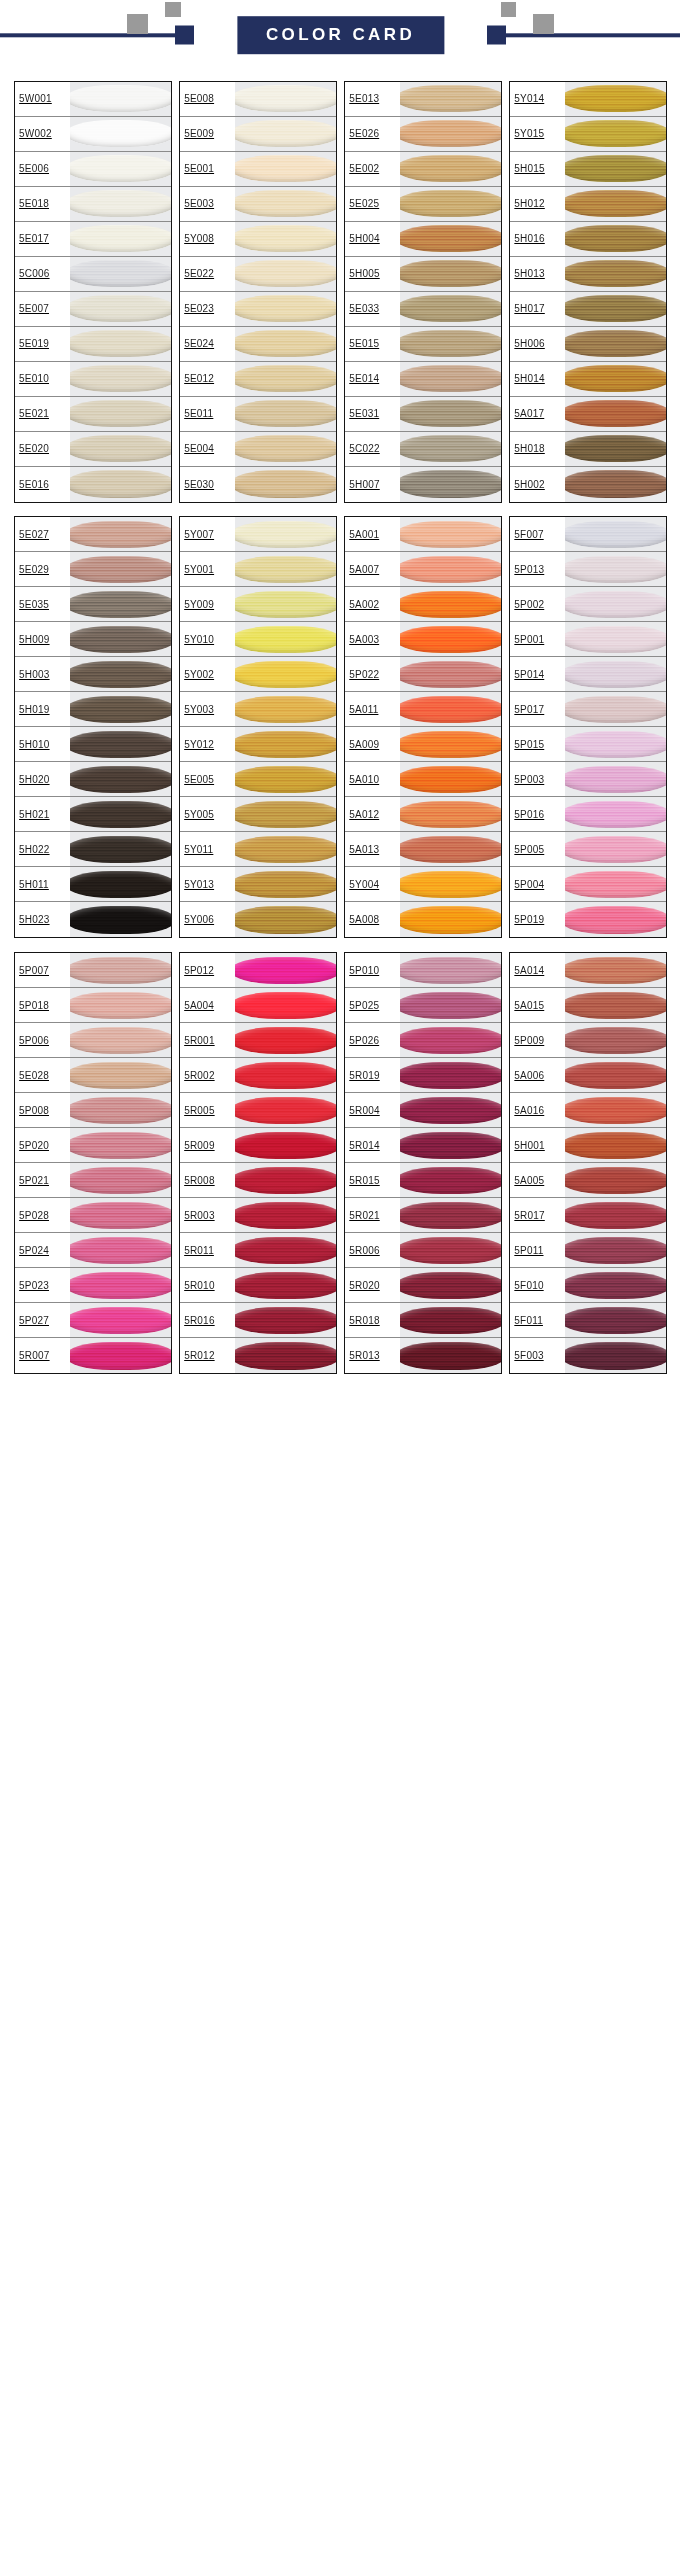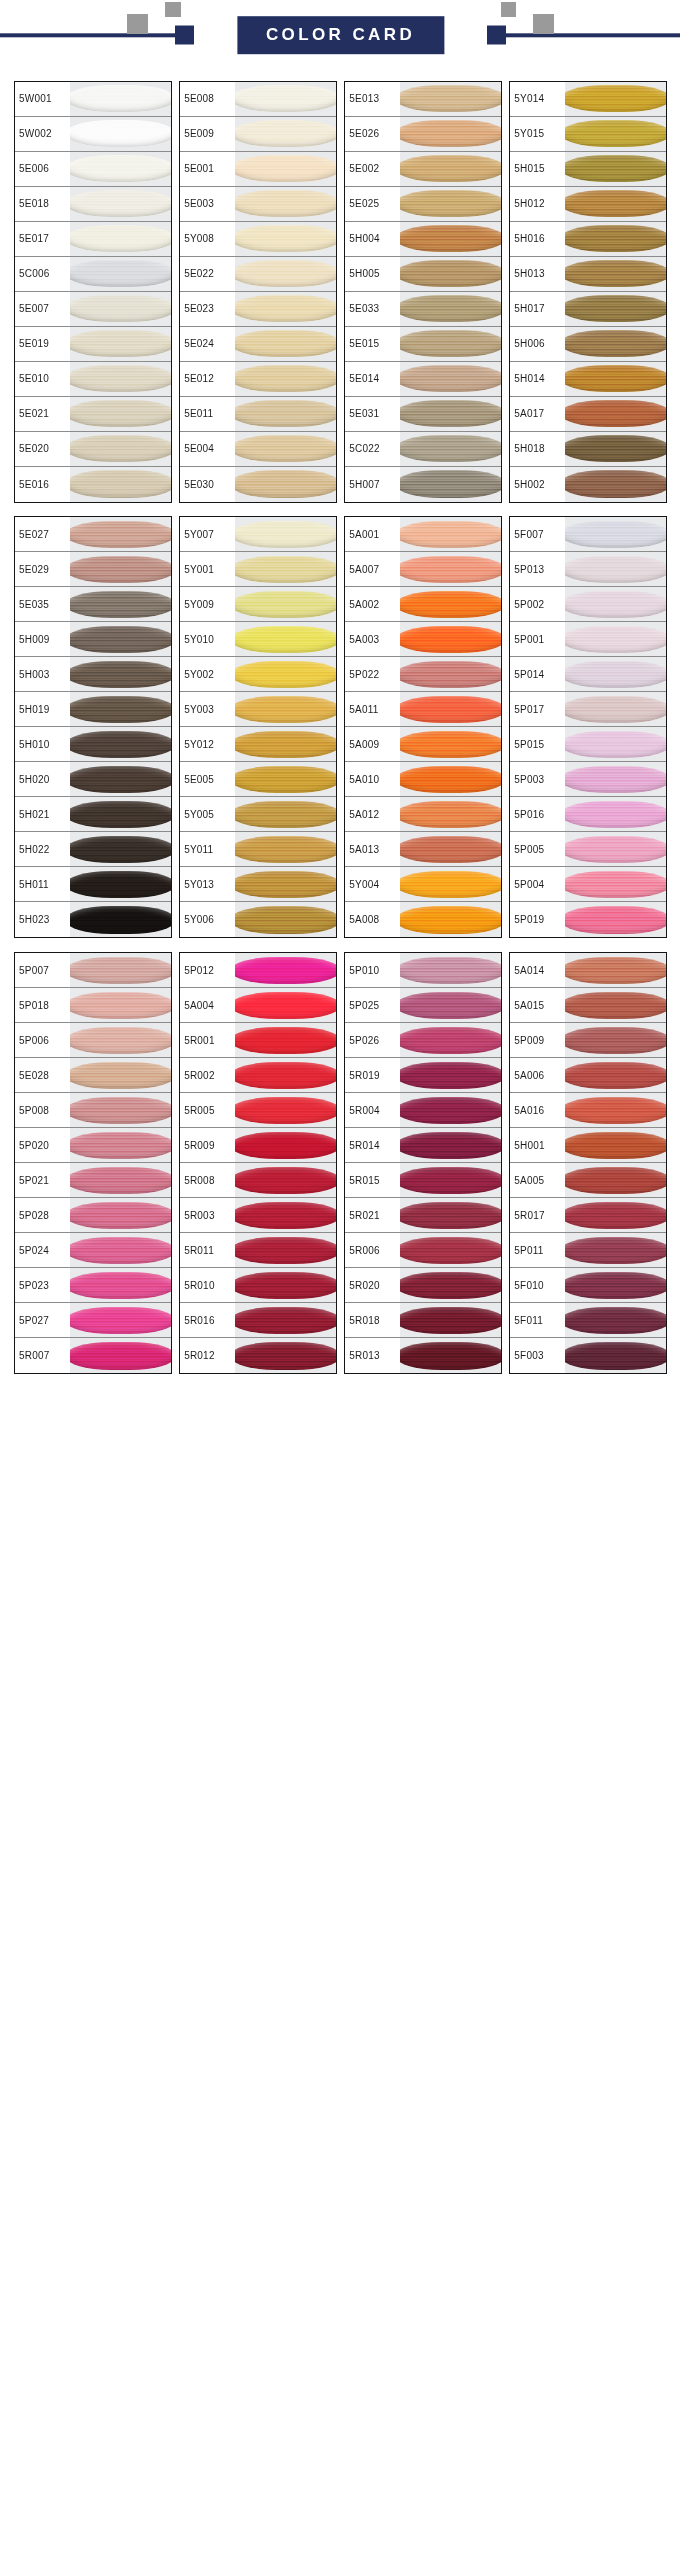--- a/index.html
+++ b/index.html
@@ -78,20 +78,21 @@
     gap:6.9px;
     padding:0 13.8px;
     margin-bottom:13.8px;
   }
   .col {
     flex:1 1 0;
     border:0.9px solid #151515;
     background:#ffffff;
     display:flex;
     flex-direction:column;
+    text-decoration:underline;
   }
   .row {
     display:flex;
     height:35px;
     border-bottom:0.9px solid #8b8b8b;
     position:relative;
   }
   .row:last-child { border-bottom:none; }
   .cell-label {
     width:55px;

